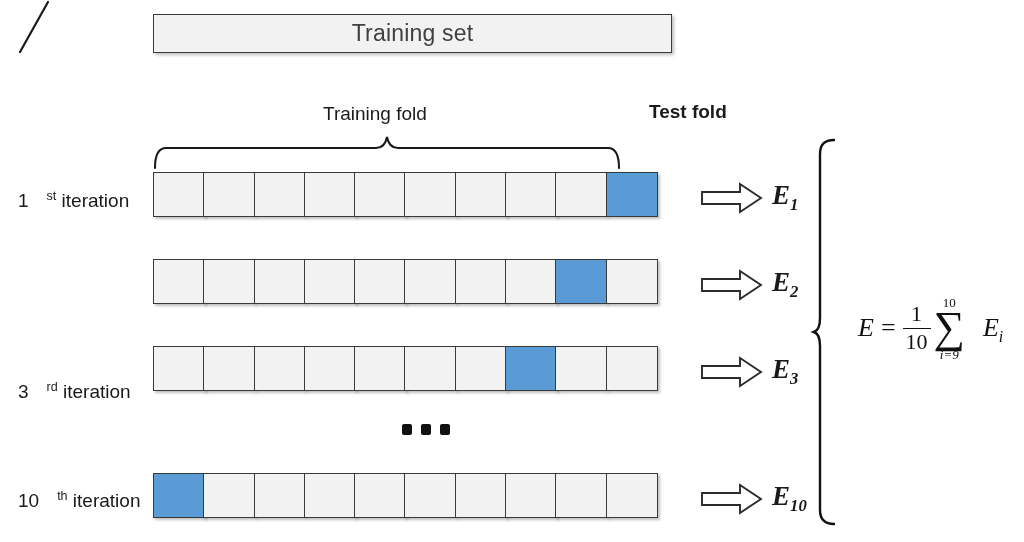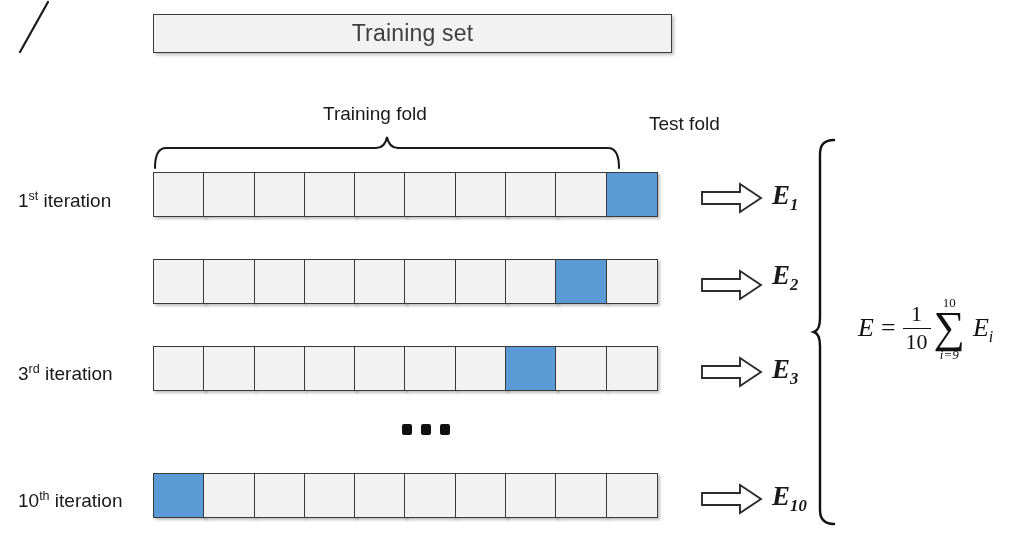--- a/index.html
+++ b/index.html
@@ -47,21 +47,22 @@
     font-size: 19px;
     color: #1a1a1a;
     white-space: nowrap;
   }
   .callout-training {
     left: 323px;
     top: 103px;
   }
   .callout-test {
     left: 649px;
-    top: 113px;
+    top: 101px;
+    font-weight: bold;
   }
 
   
   .fold-row {
     position: absolute;
     left: 153px;
     height: 45px;
     display: flex;
   }
   .fold-cell {
@@ -84,20 +85,21 @@
     width: 128px;
     text-align: left;
     font-size: 19px;
     color: #1a1a1a;
     white-space: nowrap;
   }
   .iter-label sup {
     font-size: 0.66em;
     vertical-align: super;
     line-height: 0;
+    margin-left: 18px;
   }
 
   
   .block-arrow {
     position: absolute;
     left: 700px;
     width: 64px;
     height: 34px;
   }
   .block-arrow svg {
@@ -209,21 +211,21 @@
   .sigma-group .lim-lower {
     font-style: italic;
   }
   .sigma-group .sigma {
     font-size: 44px;
     line-height: 0.88;
     font-style: normal;
   }
   .formula .term {
     font-style: italic;
-    margin-left: 6px;
+    margin-left: 16px;
   }
   .formula .term .sub {
     font-size: 0.62em;
     vertical-align: sub;
     line-height: 0;
   }
 </style>
 </head>
 <body>
 
@@ -284,26 +286,26 @@
       <div class="fold-cell"></div>
       <div class="fold-cell"></div>
       <div class="fold-cell test"></div>
       <div class="fold-cell"></div>
     </div>
   <div class="block-arrow" style="top:268px">
     <svg width="64" height="34" viewBox="0 0 64 34">
       <path d="M 2,11 L 40,11 L 40,3 L 61,17 L 40,31 L 40,23 L 2,23 Z" fill="#ffffff" stroke="#2b2b2b" stroke-width="1.9" stroke-linejoin="miter"></path>
     </svg>
   </div>
-  <div class="e-label" style="top:260px">
+  <div class="e-label" style="top:267px">
     <span>E</span><span class="sub">2</span>
   </div>
 
   
-  <div class="iter-label" style="top:363px">
+  <div class="iter-label" style="top:381px">
     <span>3</span><sup>rd</sup><span> iteration</span>
   </div>
   <div class="fold-row" style="top:346px">
       <div class="fold-cell"></div>
       <div class="fold-cell"></div>
       <div class="fold-cell"></div>
       <div class="fold-cell"></div>
       <div class="fold-cell"></div>
       <div class="fold-cell"></div>
       <div class="fold-cell"></div>

